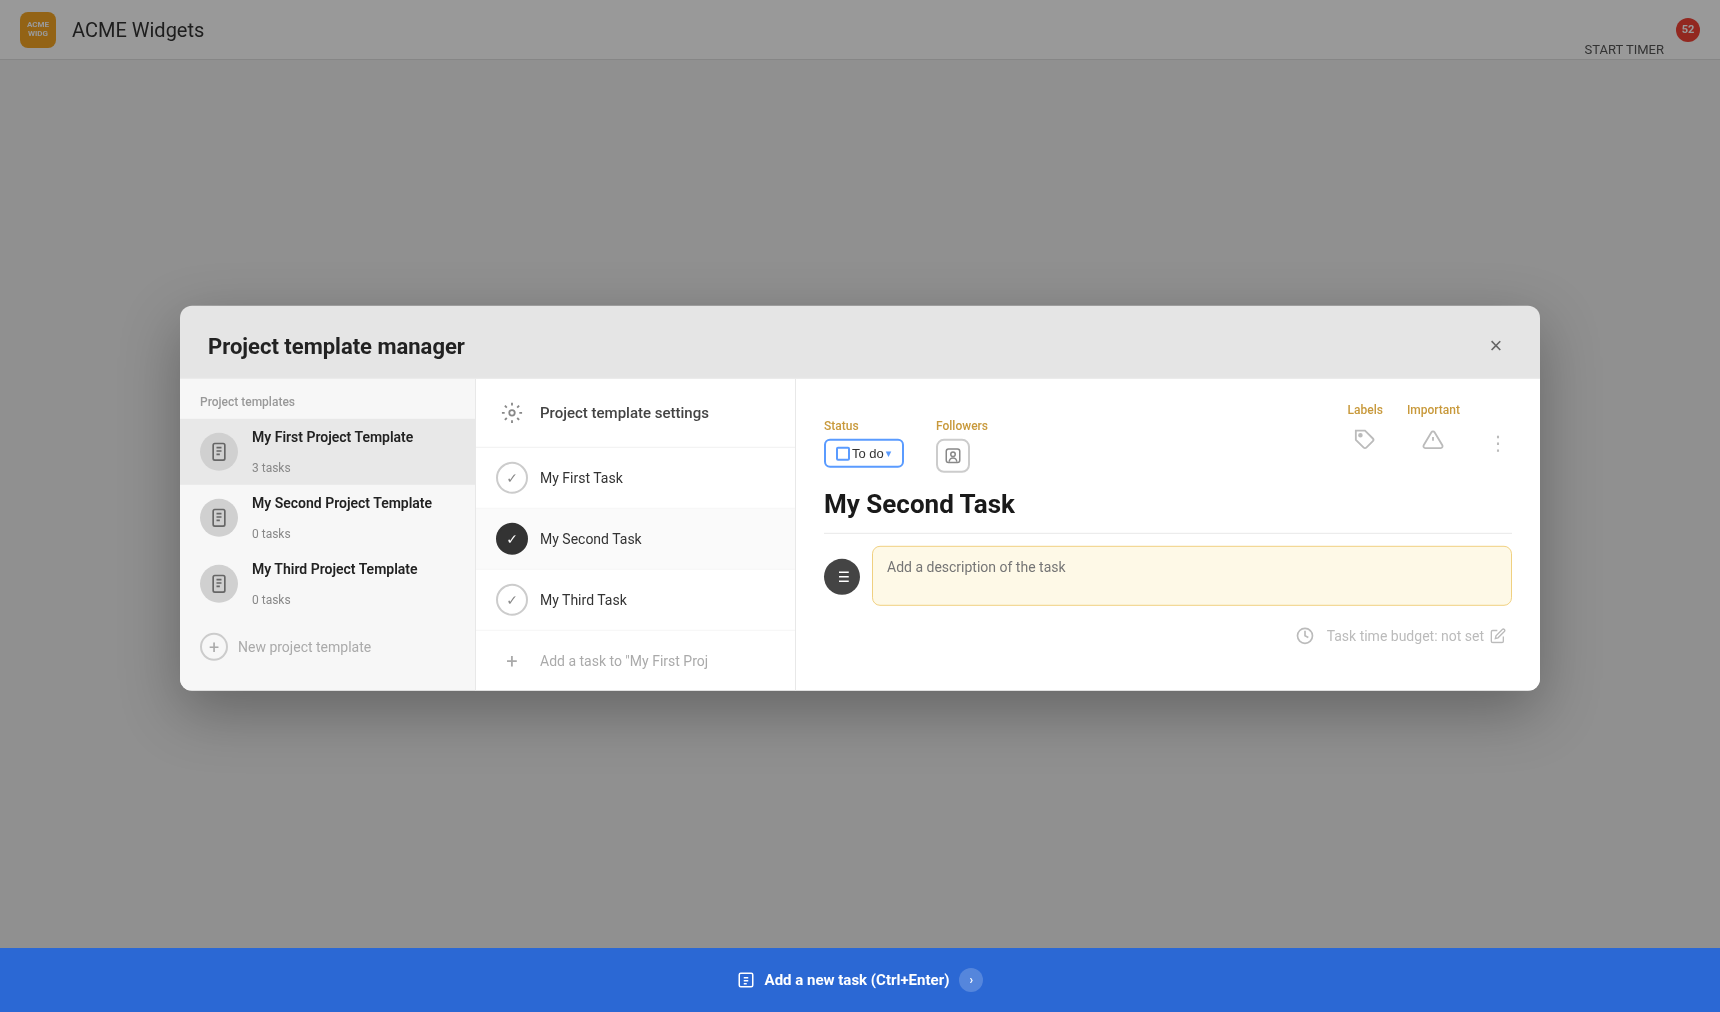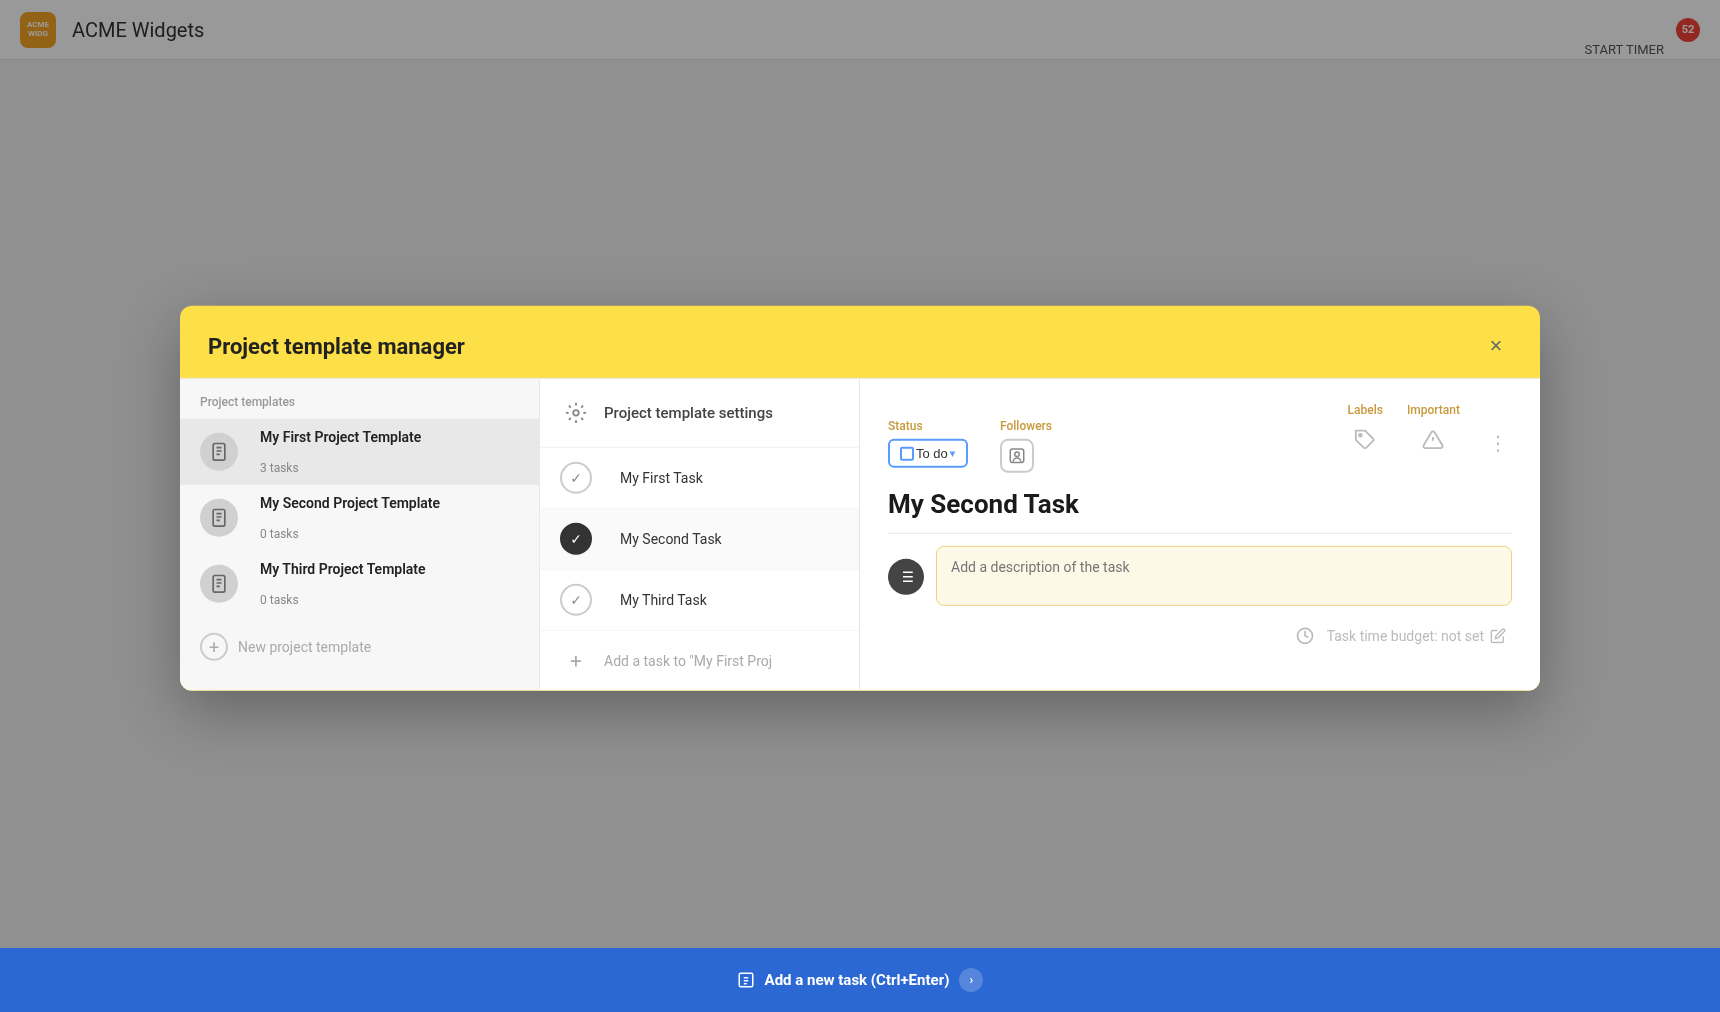--- a/index.html
+++ b/index.html
@@ -77,21 +77,21 @@
       position: absolute;
       inset: 0;
       background: rgba(0,0,0,0.4);
       display: flex;
       align-items: flex-start;
       justify-content: flex-start;
       padding: 20px;
     }
 
     .modal {
-      background: #fde047;
+      background: #e5e5e5;
       border-radius: 12px;
       width: 1360px;
       max-height: 820px;
       display: flex;
       flex-direction: column;
       box-shadow: 0 20px 60px rgba(0,0,0,0.3);
       overflow: hidden;
       margin: auto;
       position: absolute;
       top: 50%;
@@ -131,42 +131,42 @@
     
     .modal-body {
       display: flex;
       flex: 1;
       overflow: hidden;
       border-top: 1px solid #ebebeb;
     }
 
     
     .col-templates {
-      width: 360px;
+      width: 296px;
       background: #f7f7f7;
       border-right: 1px solid #e8e8e8;
       overflow-y: auto;
       flex-shrink: 0;
       padding: 16px 0;
     }
 
     .col-section-title {
       font-size: 12px;
       font-weight: 500;
       color: #999;
       padding: 0 20px 10px;
       text-transform: none;
     }
 
     .template-item {
       display: flex;
       align-items: center;
       padding: 10px 20px;
       cursor: pointer;
-      gap: 22px;
+      gap: 14px;
       border-radius: 0;
     }
     .template-item.active { background: #e8e8e8; }
 
     .template-icon {
       width: 38px;
       height: 38px;
       border-radius: 50%;
       background: #d0d0d0;
       display: flex;
@@ -246,21 +246,21 @@
 
     .settings-label {
       font-size: 15px;
       font-weight: 500;
       color: #444;
     }
 
     .task-row {
       display: flex;
       align-items: center;
-      gap: 28px;
+      gap: 12px;
       padding: 14px 20px;
       cursor: pointer;
       border-bottom: 1px solid #f5f5f5;
     }
 
     .task-checkbox {
       width: 32px;
       height: 32px;
       border-radius: 50%;
       border: 2px solid #ccc;

